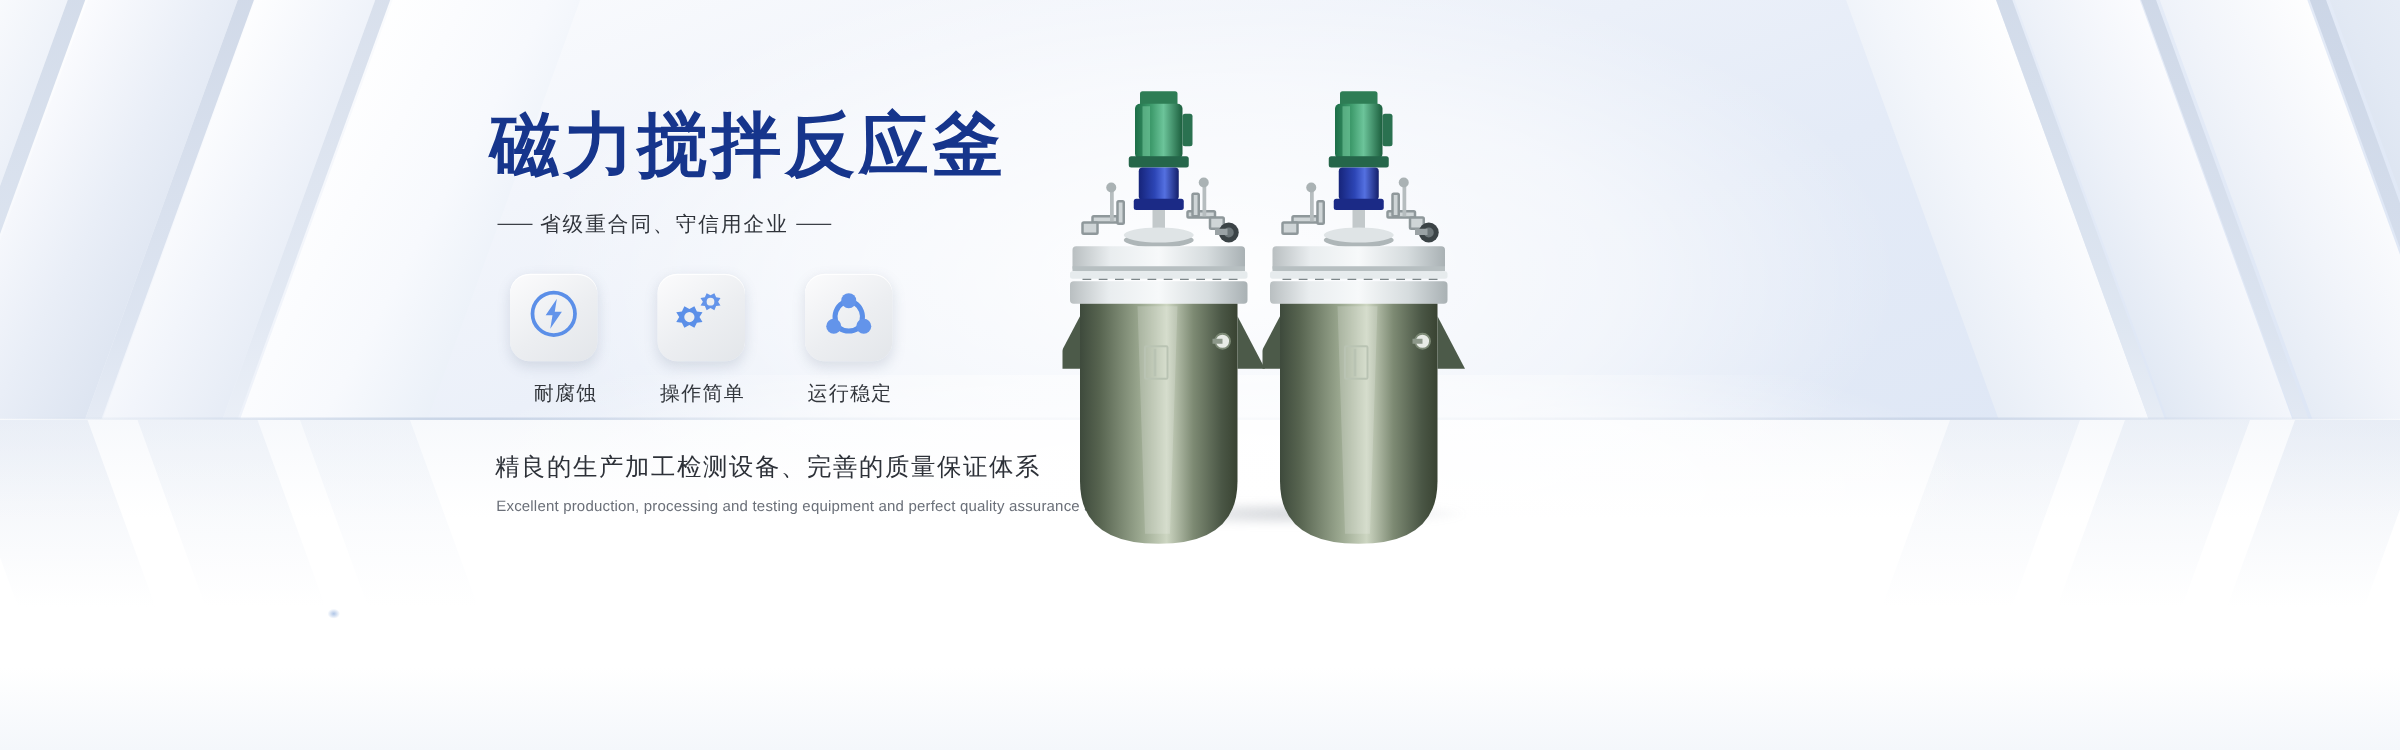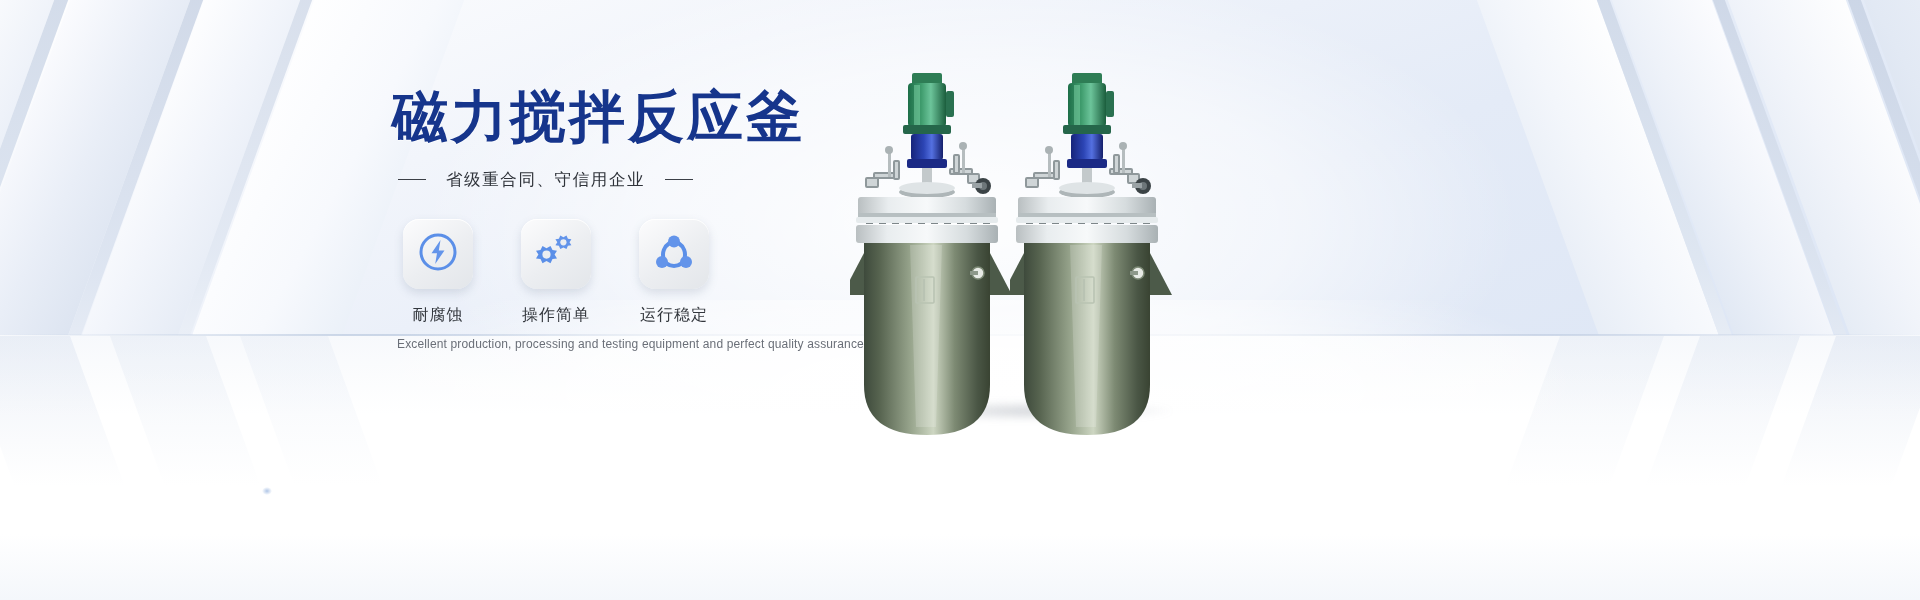--- a/index.html
+++ b/index.html
@@ -68,32 +68,32 @@
     font-size:56px;
     font-weight:700;
     letter-spacing:3px;
     color:#16358c;
     line-height:1.12;
     white-space:nowrap;
     text-shadow:0 1px 0 rgba(255,255,255,.6);
   }
 
   .subtitle-row {
-    display:flex; align-items:center; gap:20px;
+    display:flex; align-items:center; gap:6px;
     margin-top:20px; margin-left:6px;
   }
   .sub-dash { width:28px; height:1.5px; background:#3b3f46; flex:none; }
   .subtitle {
     font-size:16.5px; color:#2f333a; letter-spacing:1.6px;
     white-space:nowrap;
   }
 
   
   .features { display:flex; margin-top:28px; margin-left:6px; gap:38px; }
-  .feature { width:80px; display:flex; flex-direction:column; align-items:center; }
+  .feature { width:80px; display:flex; flex-direction:column; align-items:flex-end; }
   .feat-tile {
     width:70px; height:70px; border-radius:16px;
     background:linear-gradient(145deg,#fcfcfd 0%,#eceef1 55%,#e3e6ea 100%);
     box-shadow:0 4px 10px rgba(90,105,135,.18), inset 0 1px 0 rgba(255,255,255,.9);
     display:flex; align-items:center; justify-content:center;
   }
   .feat-label {
     margin-top:16px; font-size:16px; color:#33373d; letter-spacing:1px;
     white-space:nowrap;
   }
@@ -239,20 +239,21 @@
               <circle cx="10" cy="32" r="6" fill="#6394ea"></circle>
               <circle cx="34" cy="32" r="6" fill="#6394ea"></circle>
             </svg>
           </span>
         </div>
         <div class="feat-label">运行稳定</div>
       </div>
 
     </div>
 
+    <div class="tagline">精良的生产加工检测设备、完善的质量保证体系</div>
     <div class="tagline-en">Excellent production, processing and testing equipment and perfect quality assurance system</div>
   </div>
 
   <div class="shadow-pool"></div>
 
   <div class="product-area">
 
     <div class="reactor r1">
       <svg width="180" height="400" viewBox="0 0 180 400">
         <defs>

